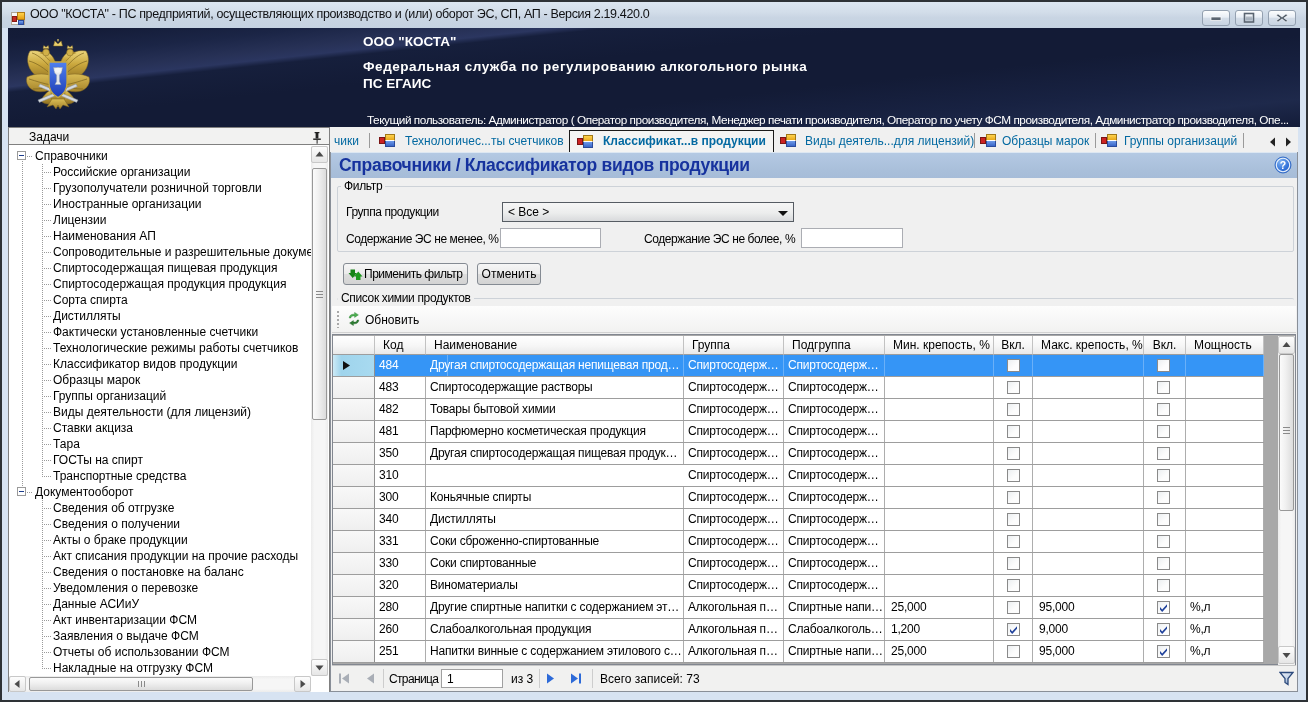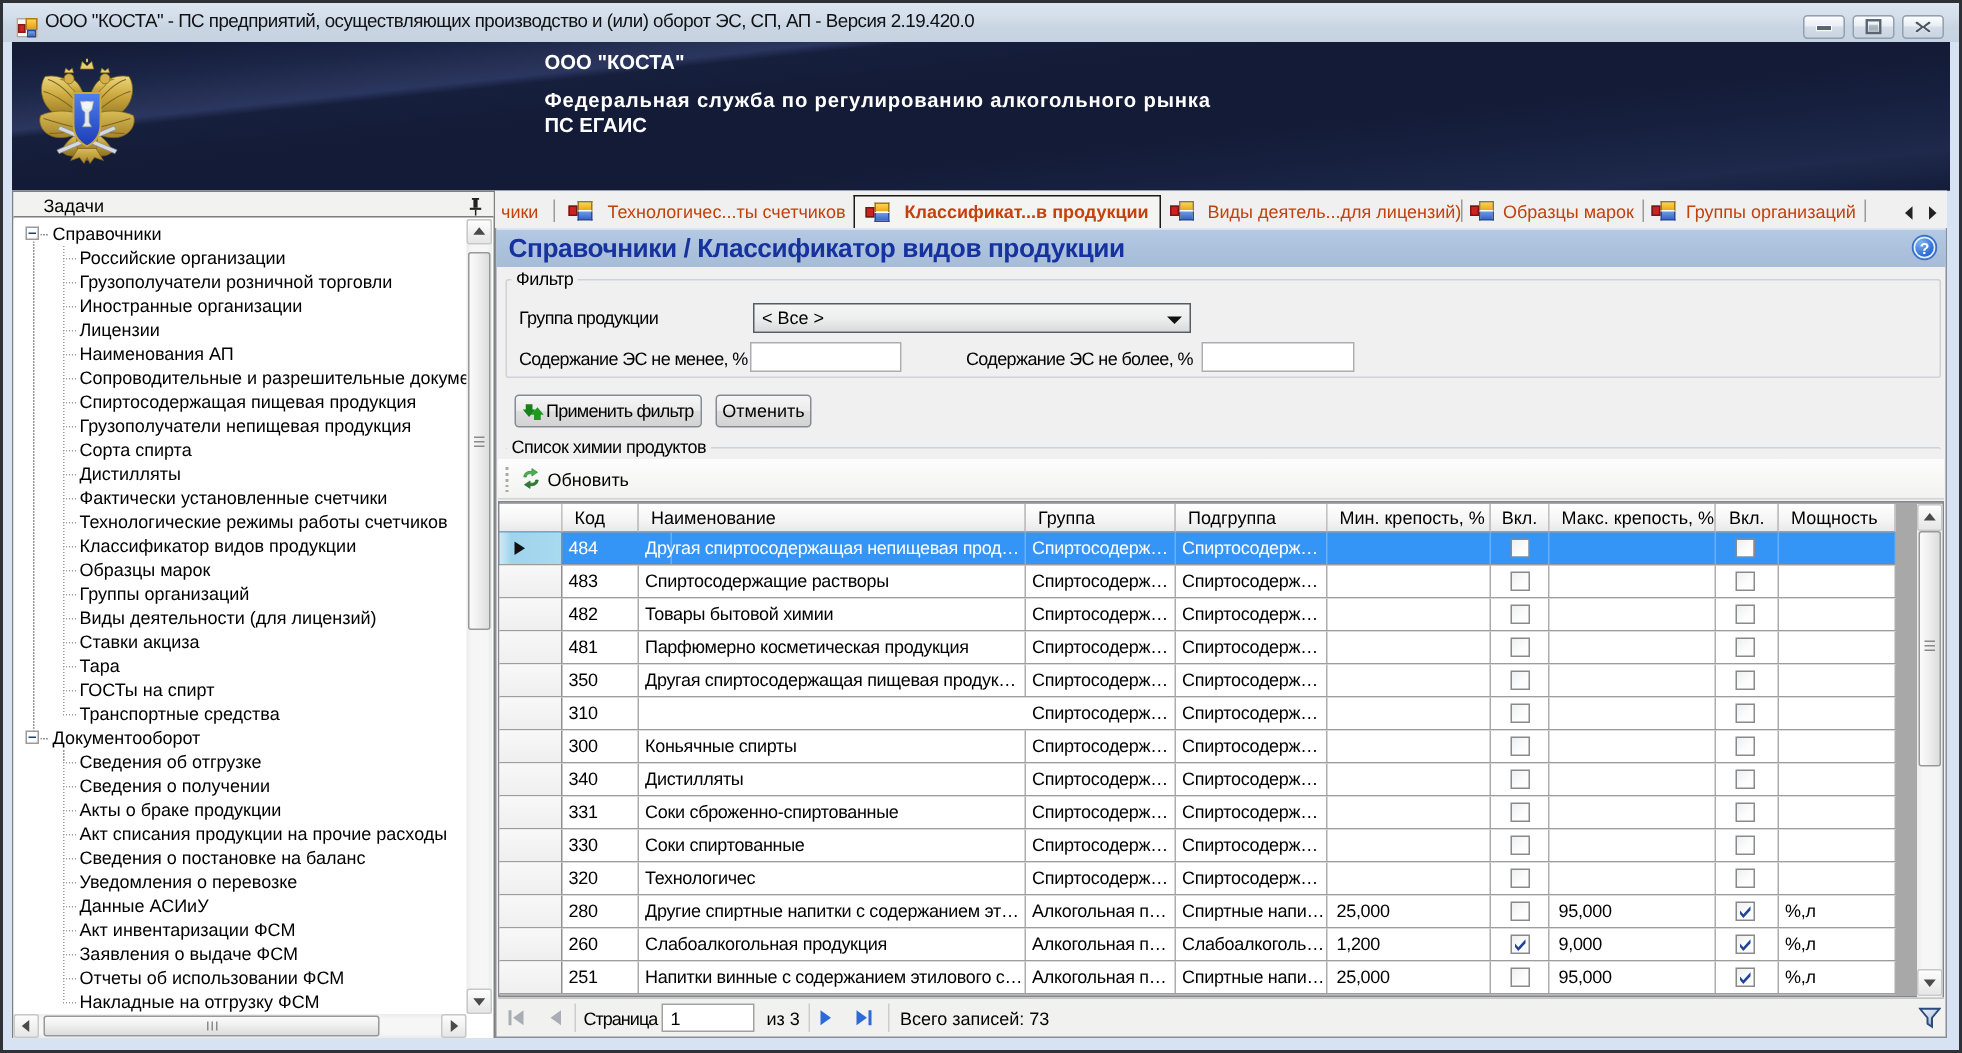--- a/index.html
+++ b/index.html
@@ -34,21 +34,21 @@
 .sb-btn svg { display:block; margin:auto; }
 .sb-thumbv { position:absolute; border:1px solid #989898; border-radius:2px;
   background:linear-gradient(to right,#fbfbfb,#f1f1f1 40%,#dcdcdc); }
 .sb-thumbh { position:absolute; border:1px solid #989898; border-radius:2px;
   background:linear-gradient(#fbfbfb,#f1f1f1 40%,#dcdcdc); }
 .gripv { position:absolute; left:3px; right:3px; height:1px; background:#8a8a8a; }
 .griph { position:absolute; top:3px; bottom:3px; width:1px; background:#8a8a8a; }
 
 #rp { left:330px; top:127px; width:968px; height:566px; background:#f0f0f0; }
 #tabstrip { left:330px; top:129px; width:968px; height:23px; background:#f0f0f0; }
-.tab-txt { position:absolute; top:5px; font-size:12px; color:#c2410c; white-space:nowrap; }
+.tab-txt { position:absolute; top:5px; font-size:12px; color:#0369a1; white-space:nowrap; }
 .tab-sep { position:absolute; top:4px; width:1px; height:15px; background:#9a9a9a; }
 #activetab { position:absolute; left:239px; top:1px; width:205px; height:22px; background:#f4f4f3;
   border:1px solid #1a1a1a; border-bottom:none; }
 .tabico { position:absolute; width:16px; height:14px; }
 .ti-red { position:absolute; left:0px; top:4px; width:6px; height:7px; background:#cc2222; border:1px solid #7a1515; }
 .ti-yel { position:absolute; left:6px; top:1px; width:10px; height:7px; background:linear-gradient(#ffd34d,#e8a81c); border:1px solid #a07818; border-bottom:1px solid #fff; }
 .ti-blu { position:absolute; left:6px; top:8px; width:10px; height:6px; background:linear-gradient(#6e9ae8,#3a66c8); border:1px solid #2a4a9a; border-top:none; }
 #page { left:330px; top:152px; width:968px; height:540px; border:1px solid #898f98; border-top:none; background:#f0f0f0; }
 #caption { left:331px; top:152px; width:966px; height:26px;
   background:linear-gradient(#b4c9e3,#a9bfda 70%,#a6bcd8); border-top:1px solid #dde7f2;padding-left:44px; }
@@ -165,20 +165,21 @@
 <path d="M17 45 L55 61 L53.6 63.4 L15.6 47.4 Z" fill="#d4d9df" stroke="#878d95" stroke-width="0.5"></path>
 
 <path d="M26 23 L44 23 L44 44 C44 52 40 56 35 58.5 C30 56 26 52 26 44 Z" fill="url(#shld)" stroke="#c9a93f" stroke-width="1.3"></path>
 
 <path d="M30.5 28.5 L39.5 28.5 L38.3 34 L36.4 36 L36.4 42.5 L38 45.5 L32 45.5 L33.6 42.5 L33.6 36 L31.7 34 Z" fill="#e4e8ec" stroke="#98a0a8" stroke-width="0.5"></path>
 <ellipse cx="35" cy="31.2" rx="3.4" ry="2.5" fill="#f2f4f6"></ellipse>
 </svg>
 <div class="hline abs" style="left:355px;top:6px">ООО "КОСТА"</div>
 <div class="hline abs" style="left:355px;top:31px;letter-spacing:0.55px">Федеральная служба по регулированию алкогольного рынка</div>
 <div class="hline abs" style="left:355px;top:48px">ПС ЕГАИС</div>
+<div id="userline" class="abs">Текущий пользователь: Администратор ( Оператор производителя, Менеджер печати производителя, Оператор по учету ФСМ производителя, Администратор производителя, Опе...</div>
 </div>
 <div id="lp" class="abs"></div>
 <div id="lp-hdr" class="abs">
     <span>Задачи</span>
   </div>
 <div class="abs" style="left:312px;top:131px;width:10px;height:14px"><svg width="10" height="14" viewBox="0 0 10 14">
 <rect x="3.6" y="1" width="2.8" height="6.5" fill="#222"></rect>
 <rect x="2.6" y="1" width="4.8" height="1.2" fill="#222"></rect>
 <rect x="1.2" y="7.5" width="7.6" height="1.4" fill="#222"></rect>
 <rect x="4.6" y="8.9" width="1" height="3.8" fill="#222"></rect>
@@ -197,21 +198,21 @@
 <div class="trow" style="left:44px;top:49.5px">Иностранные организации</div>
 <div class="doth" style="left:32.5px;top:73.5px;width:10px"></div>
 <div class="trow" style="left:44px;top:65.5px">Лицензии</div>
 <div class="doth" style="left:32.5px;top:89.5px;width:10px"></div>
 <div class="trow" style="left:44px;top:81.5px">Наименования АП</div>
 <div class="doth" style="left:32.5px;top:105.5px;width:10px"></div>
 <div class="trow" style="left:44px;top:97.5px">Сопроводительные и разрешительные документы</div>
 <div class="doth" style="left:32.5px;top:121.5px;width:10px"></div>
 <div class="trow" style="left:44px;top:113.5px">Спиртосодержащая пищевая продукция</div>
 <div class="doth" style="left:32.5px;top:137.5px;width:10px"></div>
-<div class="trow" style="left:44px;top:129.5px">Грузополучатели непищевая продукция</div>
+<div class="trow" style="left:44px;top:129.5px">Спиртосодержащая продукция продукция</div>
 <div class="doth" style="left:32.5px;top:153.5px;width:10px"></div>
 <div class="trow" style="left:44px;top:145.5px">Сорта спирта</div>
 <div class="doth" style="left:32.5px;top:169.5px;width:10px"></div>
 <div class="trow" style="left:44px;top:161.5px">Дистилляты</div>
 <div class="doth" style="left:32.5px;top:185.5px;width:10px"></div>
 <div class="trow" style="left:44px;top:177.5px">Фактически установленные счетчики</div>
 <div class="doth" style="left:32.5px;top:201.5px;width:10px"></div>
 <div class="trow" style="left:44px;top:193.5px">Технологические режимы работы счетчиков</div>
 <div class="doth" style="left:32.5px;top:217.5px;width:10px"></div>
 <div class="trow" style="left:44px;top:209.5px">Классификатор видов продукции</div>
@@ -567,21 +568,21 @@
       </div>
       <div class="gcell" style="left:700px;width:111px;padding-left:6px"></div>
       <div class="gcell" style="left:811px;width:42px">
         <span class="cb" style="left:13px"></span>
       </div>
       <div class="gcell" style="left:853px;width:78px;padding-left:4px"></div>
     </div>
 <div class="grow" style="left:0px;top:240px;width:931px">
       <div class="gsel" style="left:0px;width:42px;"></div>
       <div class="gcell" style="left:42px;width:51px;padding-left:4px">320</div>
-      <div class="gcell" style="left:93px;width:258px;padding-left:4px">Технологичес</div>
+      <div class="gcell" style="left:93px;width:258px;padding-left:4px">Виноматериалы</div>
       <div class="gcell" style="left:351px;width:100px;padding-left:4px">Спиртосодержащая продукция</div>
       <div class="gcell" style="left:451px;width:101px;padding-left:4px">Спиртосодержащая продукция</div>
       <div class="gcell" style="left:552px;width:109px;padding-left:6px"></div>
       <div class="gcell" style="left:661px;width:39px">
         <span class="cb" style="left:13px"></span>
       </div>
       <div class="gcell" style="left:700px;width:111px;padding-left:6px"></div>
       <div class="gcell" style="left:811px;width:42px">
         <span class="cb" style="left:13px"></span>
       </div>

